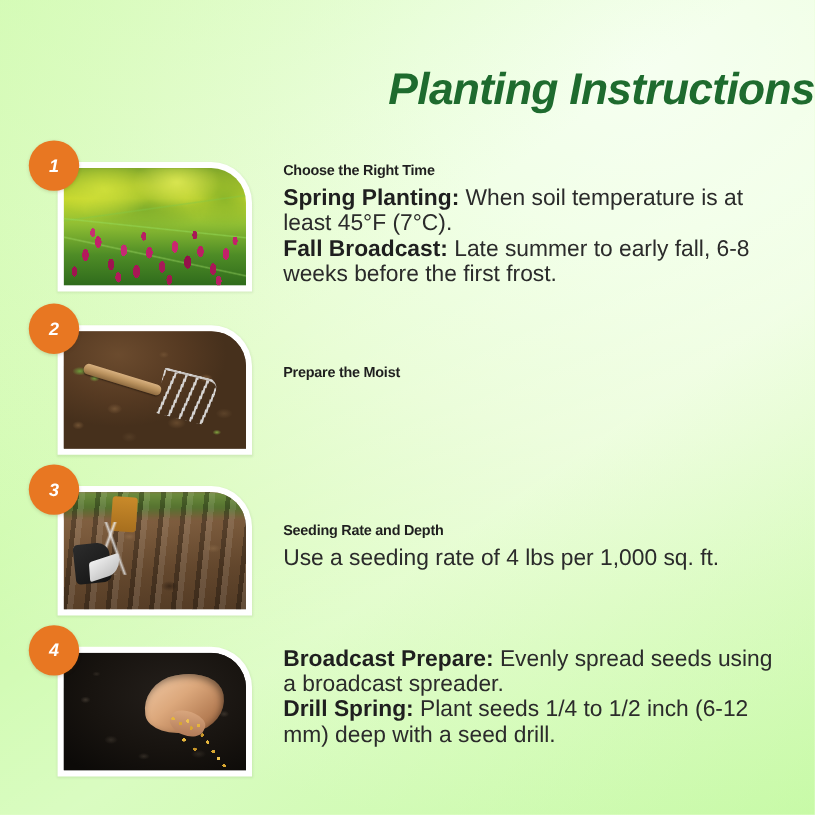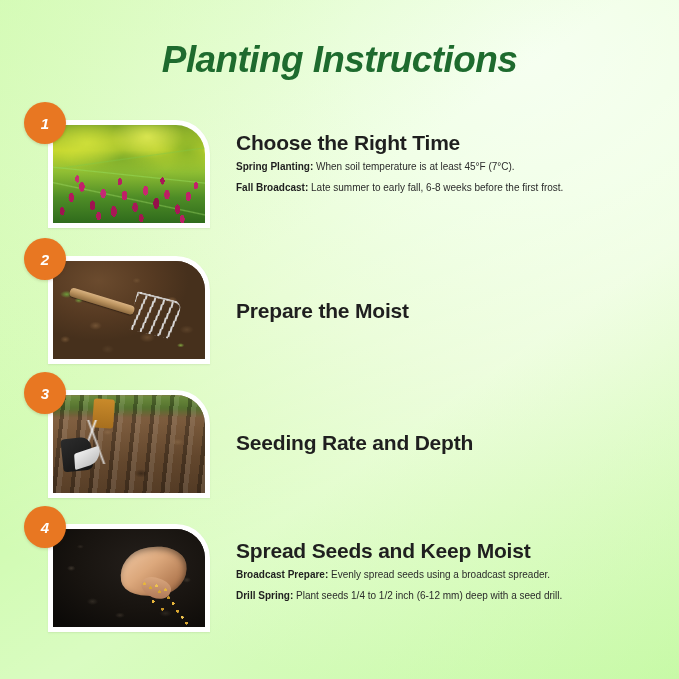--- a/index.html
+++ b/index.html
@@ -34,28 +34,28 @@
 
   #content {
     position: relative;
     z-index: 2;
     width: 100%;
     height: 100%;
   }
 
   
   .title {
-    text-align: center;
+    text-align: right;
     font-size: 37px;
     line-height: 44px;
     font-weight: 700;
     font-style: italic;
     letter-spacing: -0.6px;
     color: #1E6B2E;
-    padding-top: 38px;
+    padding-top: 53px;
     margin: 0 0 20px 0;
   }
 
   
   .steps {
     padding: 0 24px 0 24px;
   }
   .step {
     position: relative;
     display: flex;
@@ -113,29 +113,29 @@
     box-shadow: 0 1px 3px rgba(70,40,0,0.18);
   }
 
   .copy {
     flex: 1 1 auto;
     padding-left: 26px;
     padding-right: 10px;
     box-sizing: border-box;
   }
   .step-title {
-    font-size: 21px;
+    font-size: 12px;
     line-height: 22px;
     font-weight: 700;
     color: #1F1F1F;
     letter-spacing: -0.2px;
-    margin: 16px 0 2px 0;
+    margin: 0 0 2px 0;
   }
   .step-body {
-    font-size: 10px;
+    font-size: 19px;
     line-height: 21px;
     color: #2B2B2B;
     margin: 0;
   }
   .lead {
     font-weight: 700;
     color: #1F1F1F;
   }
 
   
@@ -419,38 +419,38 @@
               <div class="layer texture"></div>
               <div class="leg"></div>
               <div class="tool"></div>
               <div class="boot"></div>
               <div class="blade"></div>
             </div>
           </div>
         </div>
         <div class="copy">
           <h2 class="step-title">Seeding Rate and Depth</h2>
+          <p class="step-body">Use a seeding rate of 4 lbs per 1,000 sq. ft.</p>
         </div>
       </div>
 
       <div class="step step-4">
         <div class="media">
           <div class="badge">4</div>
           <div class="frame">
             <div class="photo img-seed">
               <div class="layer dark"></div>
               <div class="layer grit"></div>
               <div class="hand"></div>
               <div class="thumb"></div>
               <div class="layer seeds"></div>
             </div>
           </div>
         </div>
         <div class="copy">
-          <h2 class="step-title">Spread Seeds and Keep Moist</h2>
           <p class="step-body">
             <span class="lead">Broadcast Prepare:</span><span> Evenly spread seeds using a broadcast spreader.</span><br>
             <span class="lead">Drill Spring:</span><span> Plant seeds 1/4 to 1/2 inch (6-12 mm) deep with a seed drill.</span>
           </p>
         </div>
       </div>
 
     </div>
   </div>
 </div>

